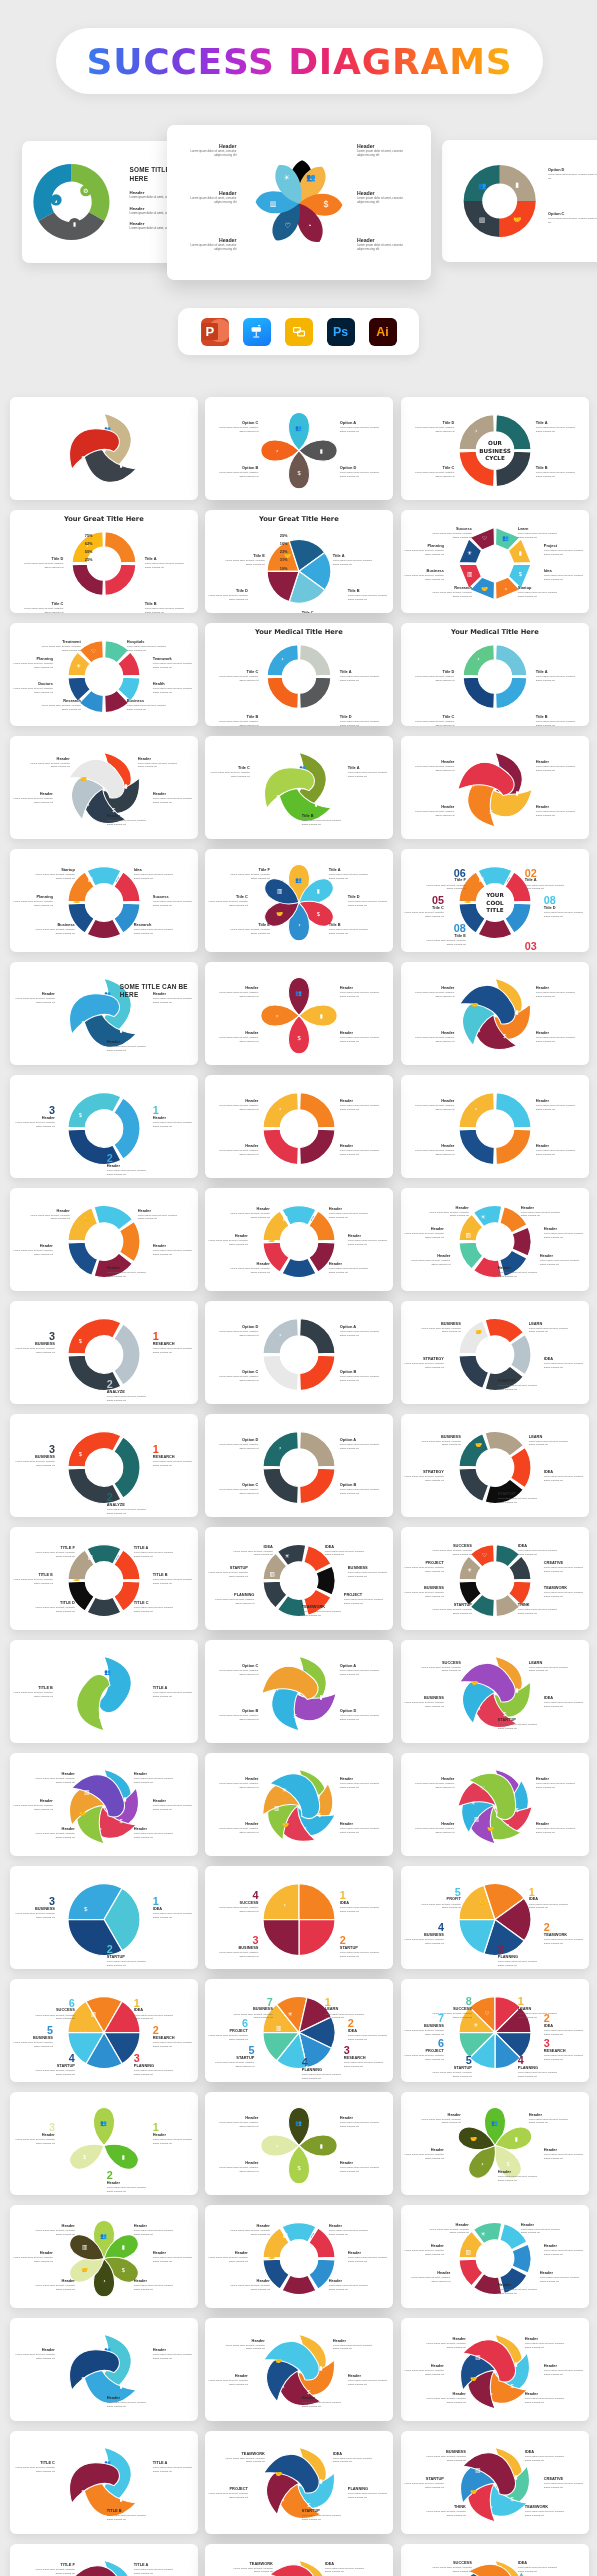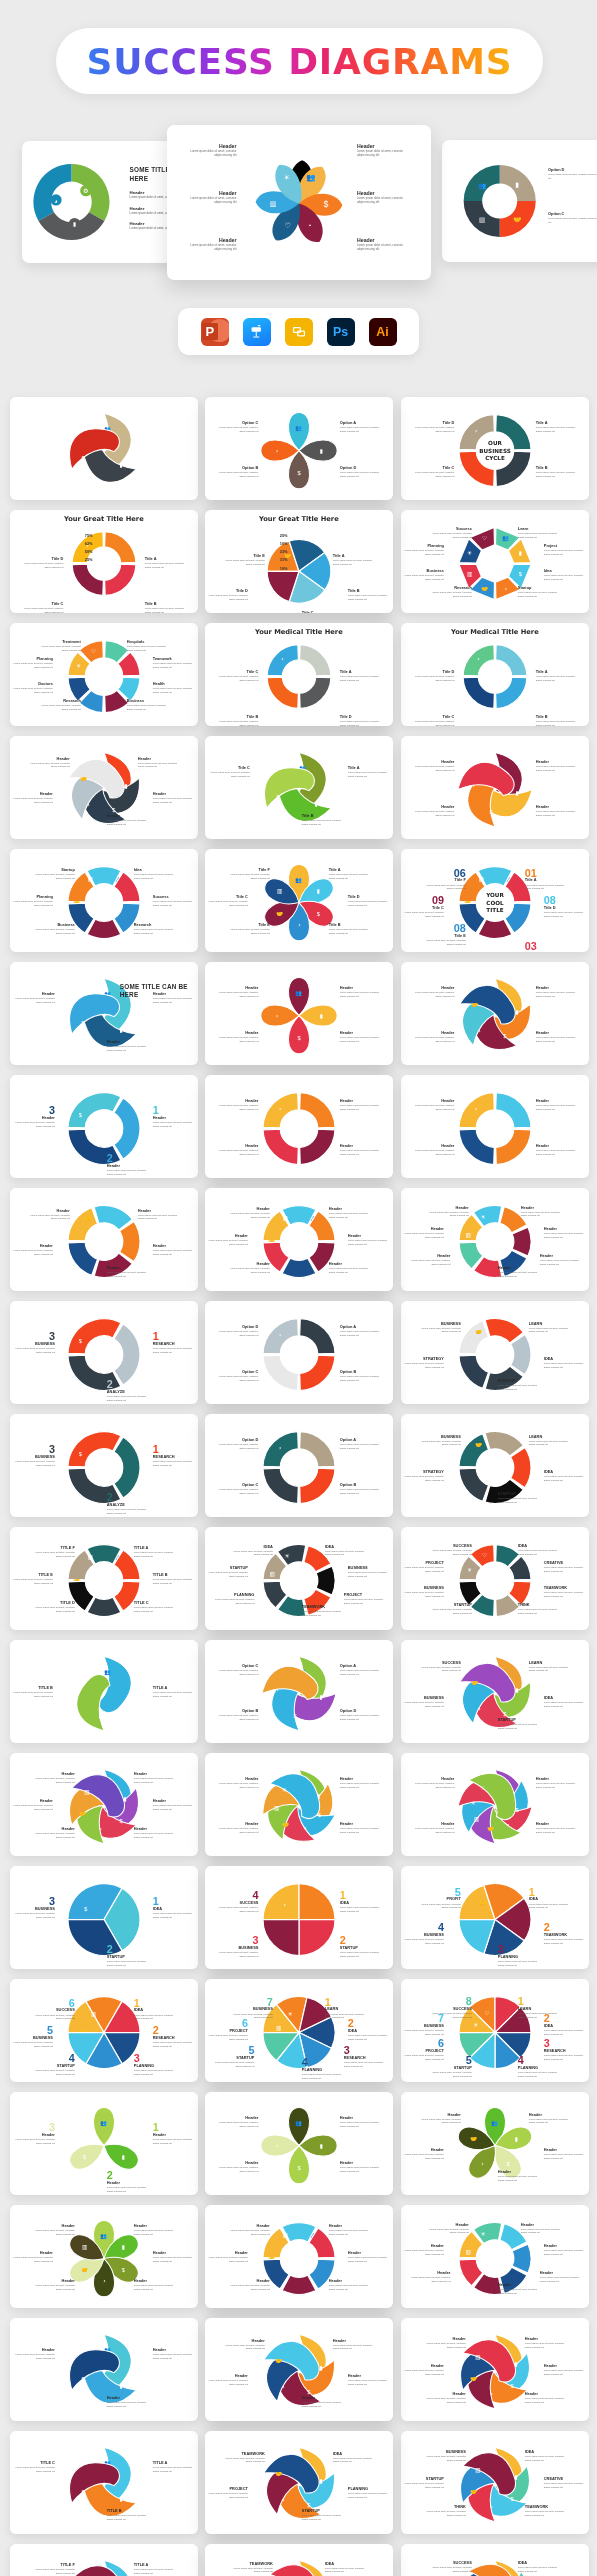--- a/index.html
+++ b/index.html
@@ -685,37 +685,37 @@
           <path d="M214.86300939501237,165.80633150012488 A70,70 0 0 1 149.13699060498766,165.80633150012488 L164.91123511459358,136.13929238006494 A36.4,36.4 0 0 0 199.08876488540642,136.13929238006494 Z" fill="#8c1d40" stroke="#fff" stroke-width="2.4"></path>
           <text x="128.8" y="108.0" font-size="11" text-anchor="middle" fill="#fff">🤝</text>
           <path d="M144.90565150367567,163.36336673094982 A70,70 0 0 1 112.0426421086633,106.44296476917505 L145.62217389650493,105.27034167997103 A36.4,36.4 0 0 0 162.71093878191135,134.8689507000939 Z" fill="#1b4f8c" stroke="#fff" stroke-width="2.4"></path>
           <text x="155.4" y="61.9" font-size="11" text-anchor="middle" fill="#fff">▥</text>
           <g>
             <text x="182" y="94" font-size="11" font-weight="bold" text-anchor="middle" fill="#222" font-family="DejaVu Sans">YOUR</text>
             <text x="182" y="108" font-size="11" font-weight="bold" text-anchor="middle" fill="#222" font-family="DejaVu Sans">COOL</text>
             <text x="182" y="122" font-size="11" font-weight="bold" text-anchor="middle" fill="#222" font-family="DejaVu Sans">TITLE</text>
           </g>
         </svg><div class="lbl r" style="left:124px;top:18.7px">
-      <div class="numbig" style="color:#f58220">01</div>
+      <div class="numbig" style="color:#f58220">02</div>
       <div class="t">Title A</div>
       <div class="d">Lorem ipsum dolor sit amet, consetur adipin nnscing elit</div>
         </div><div class="lbl r" style="left:143px;top:46px">
       <div class="numbig" style="color:#47c6e8">08</div>
       <div class="t">Title D</div>
       <div class="d">Lorem ipsum dolor sit amet, consetur adipin nnscing elit</div>
         </div><div class="lbl r" style="left:124px;top:92px">
       <div class="numbig" style="color:#e4344a">03</div>
       <div class="t">Title B</div>
       <div class="d">Lorem ipsum dolor sit amet, consetur adipin nnscing elit</div>
         </div><div class="lbl l" style="left:25px;top:74px">
       <div class="numbig" style="color:#2e8fd0">08</div>
       <div class="t">Title E</div>
       <div class="d">Lorem ipsum dolor sit amet, consetur adipin nnscing elit</div>
         </div><div class="lbl l" style="left:3.1px;top:46px">
-      <div class="numbig" style="color:#8c1d40">09</div>
+      <div class="numbig" style="color:#8c1d40">05</div>
       <div class="t">Title C</div>
       <div class="d">Lorem ipsum dolor sit amet, consetur adipin nnscing elit</div>
         </div><div class="lbl l" style="left:25px;top:18.7px">
       <div class="numbig" style="color:#1b4f8c">06</div>
       <div class="t">Title F</div>
       <div class="d">Lorem ipsum dolor sit amet, consetur adipin nnscing elit</div>
         </div></div>
     </div>
     <div class="row">
       <div class="card c0"><svg viewBox="0 0 364 200" width="188" height="103">

